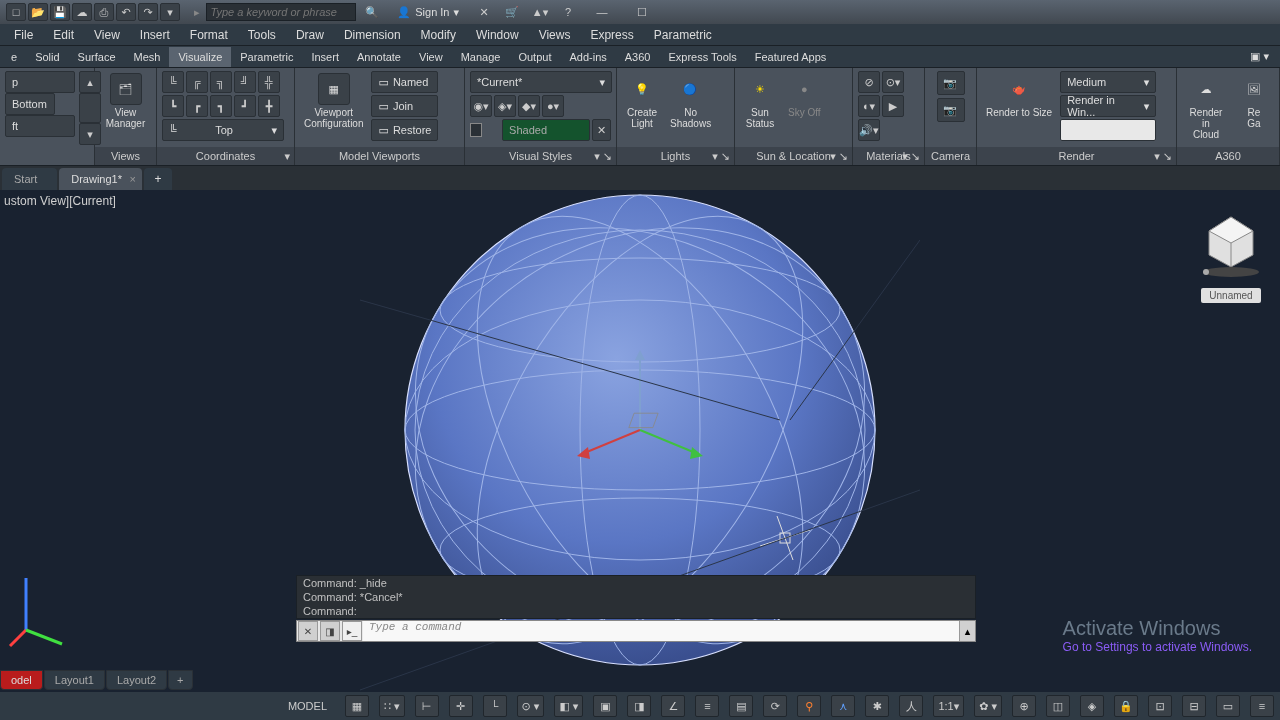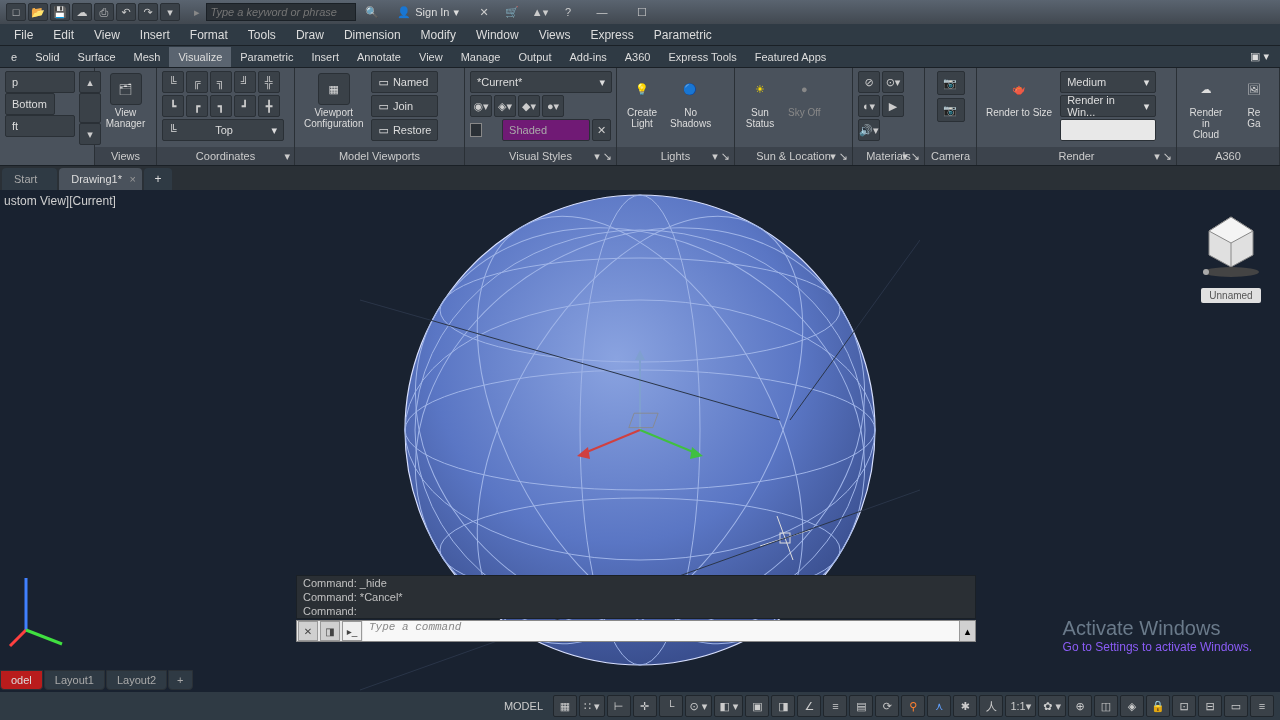--- a/index.html
+++ b/index.html
@@ -69,21 +69,21 @@
 .cmdbar .cb-input { flex:1; height:100%; padding:0 6px; background:#f8f8f8; color:#888; font-style:italic; font-family:Liberation Mono, monospace; }
 .cmdbar .cb-scroll { width:16px; height:20px; background:#d0d0d0; border-left:1px solid #999; display:flex; align-items:center; justify-content:center; }
 
 
 .layouttabs { position:absolute; bottom:28px; left:0; height:22px; display:flex; align-items:flex-start; z-index:5; }
 .layouttabs .lt { padding:3px 10px; background:#b91c1c; color:#ddd; border:1px solid #2a3036; margin-right:1px; font-size:11px; border-radius:0 0 4px 4px; }
 .layouttabs .lt.inactive { background:#2f3a44; color:#aaa; }
 .layouttabs .lt.plus { padding:3px 8px; }
 
 
-.statusbar { position:absolute; bottom:0; left:0; right:0; height:28px; background:#2f3a44; display:flex; align-items:center; justify-content:flex-end; gap:2px; padding:0 6px; z-index:10; }
+.statusbar { position:absolute; bottom:0; left:0; right:0; height:28px; background:#2f3a44; display:flex; align-items:center; justify-content:flex-end; gap:10px; padding:0 6px; z-index:10; }
 .statusbar .sbtn { min-width:24px; height:22px; background:#3a4148; border:1px solid #20262c; display:flex; align-items:center; justify-content:center; color:#ccc; padding:0 4px; border-radius:2px; }
 .statusbar .sbtn.txtonly { background:transparent; border:none; padding:0 8px; }
 </style>
 </head>
 <body>
 
 <div class="titlebar">
   <div class="qat">
     <div class="qbtn">□</div>
     <div class="qbtn">📂</div>
@@ -243,21 +243,21 @@
             <span>▾</span>
           </div>
         <div class="hstack">
           <div class="smallbtn">◉▾</div>
           <div class="smallbtn">◈▾</div>
           <div class="smallbtn">◆▾</div>
           <div class="smallbtn">●▾</div>
         </div>
         <div class="hstack">
           <span class="check"></span>
-          <div class="combo" style="width:102px;background:#701a75;color:#aaa;margin-left:18px;">
+          <div class="combo" style="width:102px;background:#14532d;color:#aaa;margin-left:18px;">
               <span>Shaded</span>
             </div>
           <div class="smallbtn">✕</div>
         </div>
       </div>
     </div>
     <div class="label"><span>Visual Styles</span><span class="dd">▾ ↘</span></div>
   </div>
 
   <div class="rpanel" style="width:118px;">

